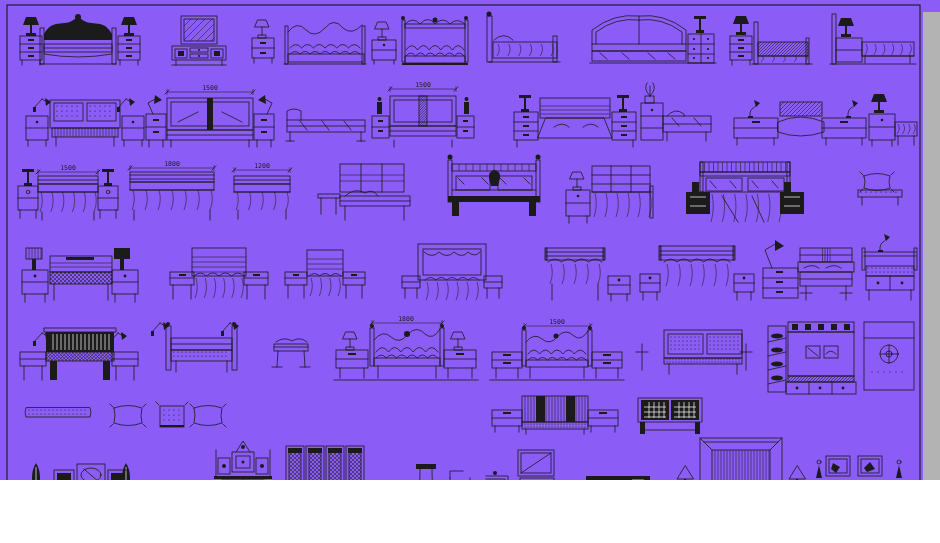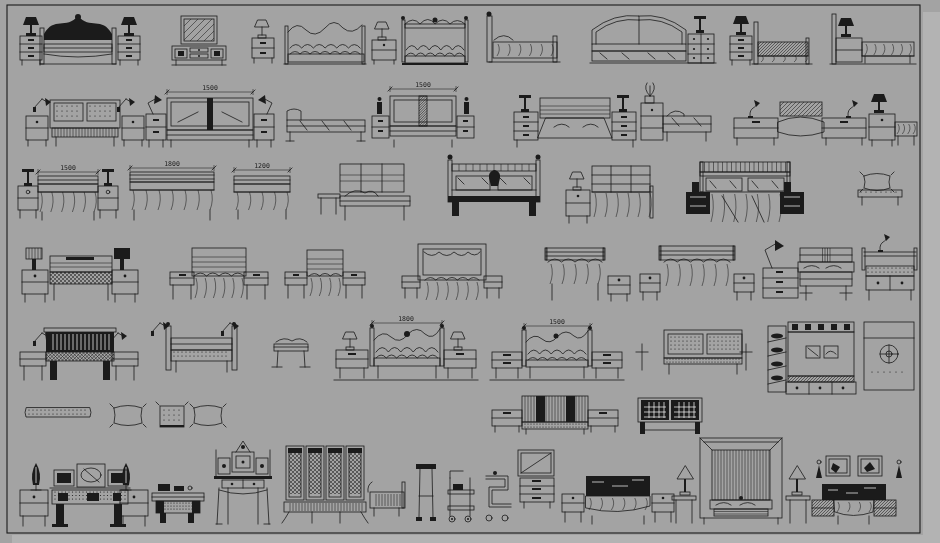--- a/index.html
+++ b/index.html
@@ -1,16 +1,16 @@
 <!DOCTYPE html>
 <html><head>
 <meta charset="utf-8">
 <style>
   html,body{margin:0;padding:0;background:#ffffff;}
-  .stage{position:relative;width:940px;height:543px;background:#a3a3a3;overflow:hidden;
+  .stage{position:relative;width:940px;height:480px;background:#8b5cf6;overflow:hidden;
          font-family:"DejaVu Sans Mono",monospace;}
   svg{display:block}
   .ln{stroke:#1b1b1b;stroke-width:.8;fill:none;stroke-linecap:square}
   .th{stroke:#1b1b1b;stroke-width:.55;fill:none}
   .fl{fill:#1b1b1b;stroke:none}
   .wl{stroke:#ffffff;stroke-width:.7;fill:none}
   .border{fill:none;stroke:#1b1b1b;stroke-width:1.1}
   .shadow{fill:#b3b3b3;stroke:none}
   text.dim{font-family:"DejaVu Sans Mono",monospace;font-size:6.5px;fill:#1b1b1b;text-anchor:middle}
 </style>

